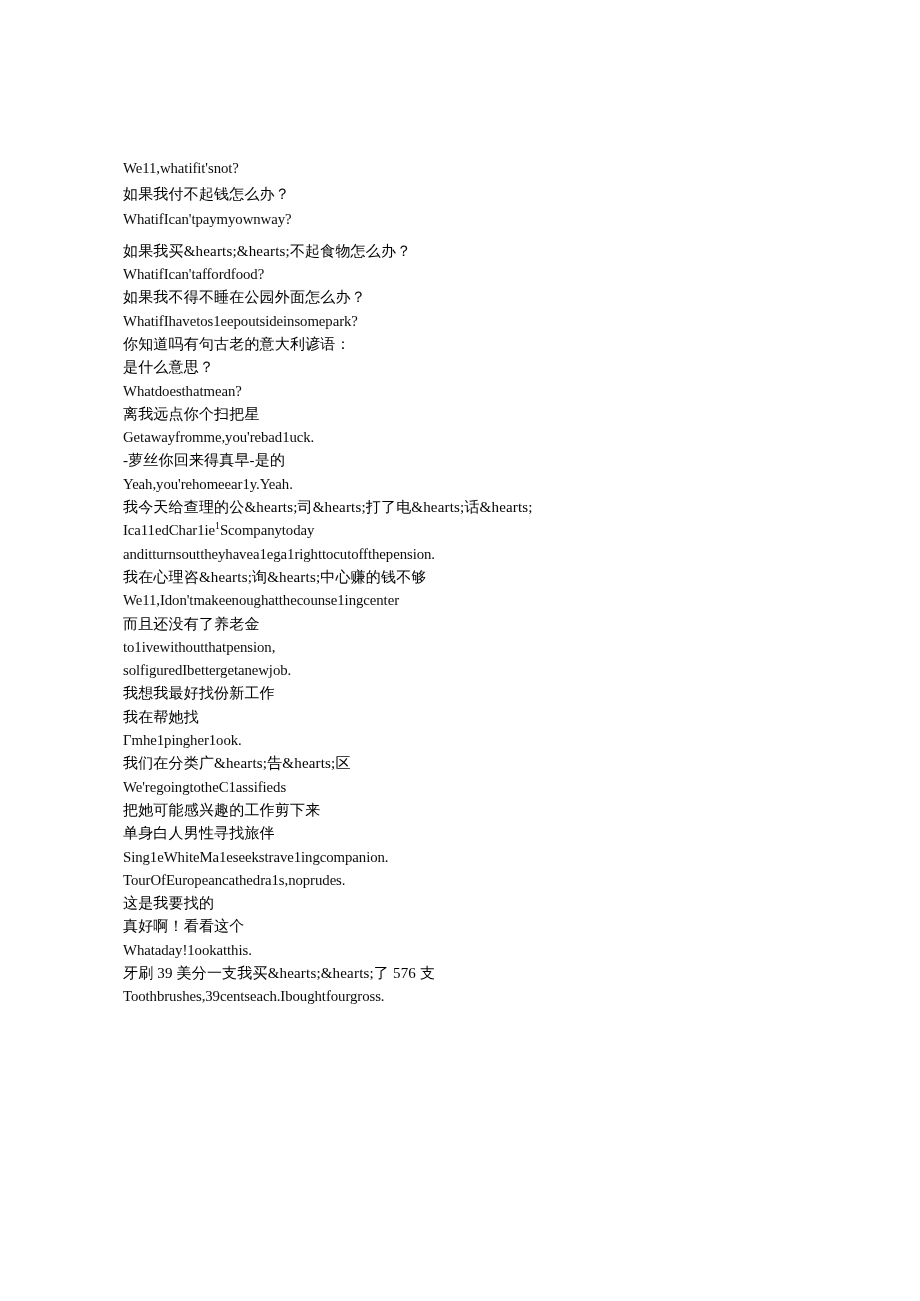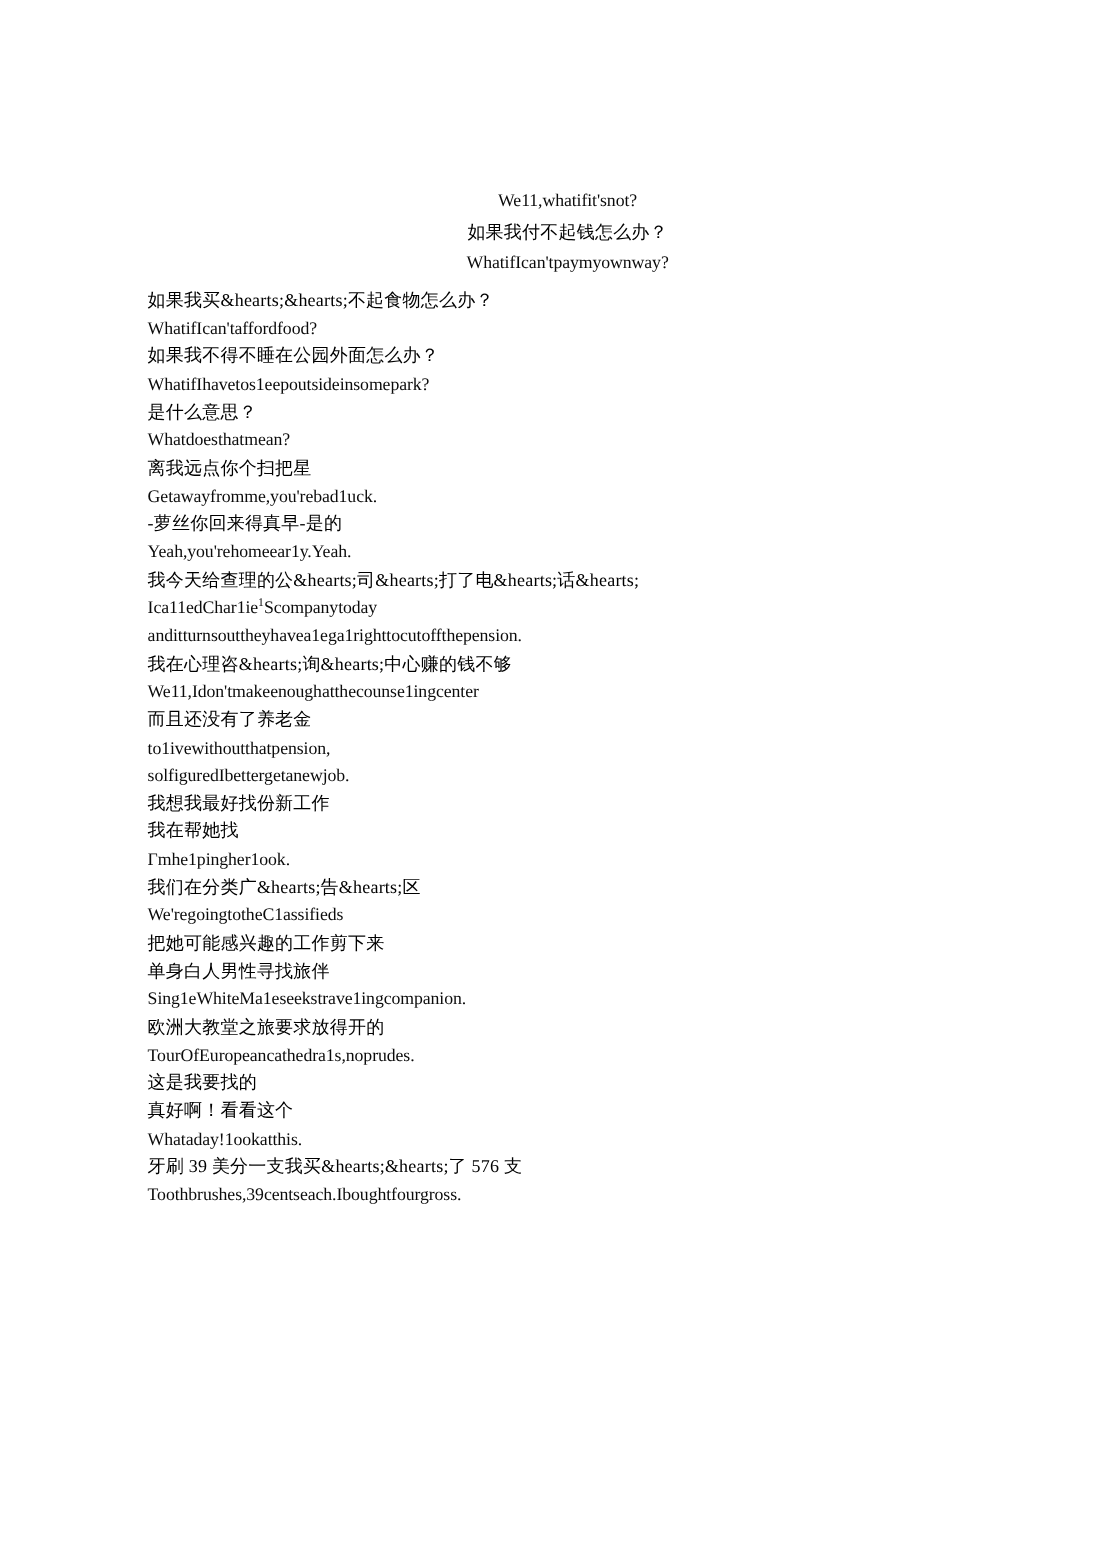--- a/index.html
+++ b/index.html
@@ -51,21 +51,20 @@
   
   .line.zh {
     font-size: 15.0px;
     color: #000000;
     letter-spacing: 0.012em;
   }
 
   
   .line.lead {
     line-height: 25.6px;
-    text-align: center;
   }
 
   
   .line.gap-before {
     margin-top: 7px;
   }
 
   .line sup {
     font-size: 0.66em;
     vertical-align: super;
@@ -77,20 +76,21 @@
 
 <div id="doc-page">
   <div id="transcript">
       <div class="line en lead">We11,whatifit'snot?</div>
       <div class="line zh lead">如果我付不起钱怎么办？</div>
       <div class="line en lead">WhatifIcan'tpaymyownway?</div>
       <div class="line zh gap-before">如果我买&amp;hearts;&amp;hearts;不起食物怎么办？</div>
       <div class="line en">WhatifIcan'taffordfood?</div>
       <div class="line zh">如果我不得不睡在公园外面怎么办？</div>
       <div class="line en">WhatifIhavetos1eepoutsideinsomepark?</div>
+      <div class="line zh">你知道吗有句古老的意大利谚语：</div>
       <div class="line zh">是什么意思？</div>
       <div class="line en">Whatdoesthatmean?</div>
       <div class="line zh">离我远点你个扫把星</div>
       <div class="line en">Getawayfromme,you'rebad1uck.</div>
       <div class="line zh">-萝丝你回来得真早-是的</div>
       <div class="line en">Yeah,you'rehomeear1y.Yeah.</div>
       <div class="line zh">我今天给查理的公&amp;hearts;司&amp;hearts;打了电&amp;hearts;话&amp;hearts;</div>
       <div class="line en">Ica11edChar1ie<sup>1</sup>Scompanytoday</div>
       <div class="line en">anditturnsouttheyhavea1ega1righttocutoffthepension.</div>
       <div class="line zh">我在心理咨&amp;hearts;询&amp;hearts;中心赚的钱不够</div>
@@ -99,21 +99,20 @@
       <div class="line en">to1ivewithoutthatpension,</div>
       <div class="line en">solfiguredIbettergetanewjob.</div>
       <div class="line zh">我想我最好找份新工作</div>
       <div class="line zh">我在帮她找</div>
       <div class="line en">Γmhe1pingher1ook.</div>
       <div class="line zh">我们在分类广&amp;hearts;告&amp;hearts;区</div>
       <div class="line en">We'regoingtotheC1assifieds</div>
       <div class="line zh">把她可能感兴趣的工作剪下来</div>
       <div class="line zh">单身白人男性寻找旅伴</div>
       <div class="line en">Sing1eWhiteMa1eseekstrave1ingcompanion.</div>
-      <div class="line zh">欧洲大教堂之旅要求放得开的</div>
       <div class="line en">TourOfEuropeancathedra1s,noprudes.</div>
       <div class="line zh">这是我要找的</div>
       <div class="line zh">真好啊！看看这个</div>
       <div class="line en">Whataday!1ookatthis.</div>
       <div class="line zh">牙刷 39 美分一支我买&amp;hearts;&amp;hearts;了 576 支</div>
       <div class="line en">Toothbrushes,39centseach.Iboughtfourgross.</div>
     </div>
 </div>
 
 </body></html>

